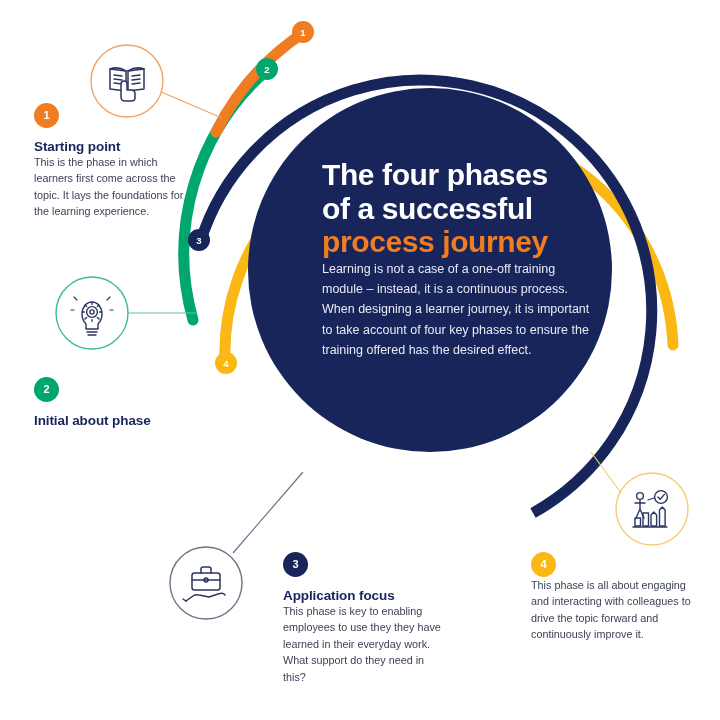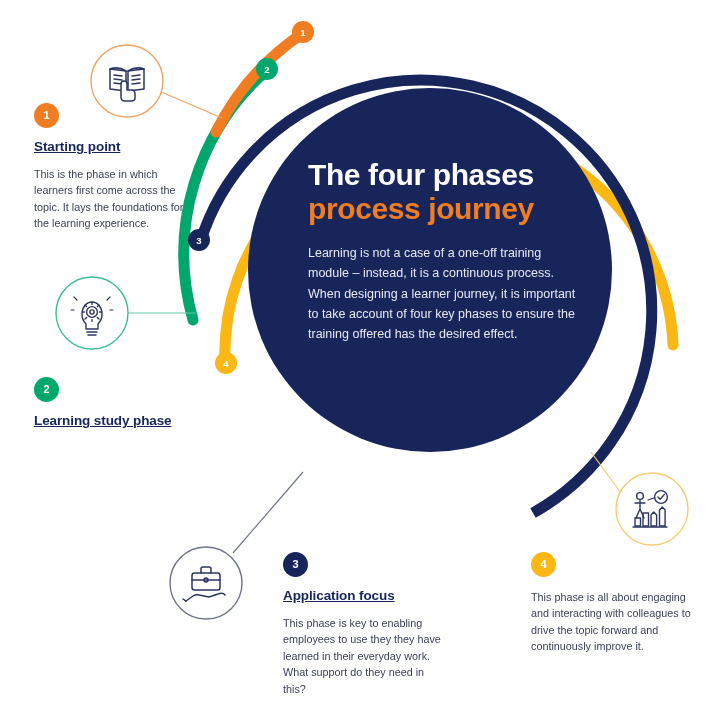--- a/index.html
+++ b/index.html
@@ -12,58 +12,56 @@
     -webkit-font-smoothing:antialiased;
   }
   #stage { position:absolute; inset:0; width:720px; height:720px; }
 
   
   #graphic { position:absolute; left:0; top:0; width:720px; height:720px; }
 
   
   .hub-text {
     position:absolute;
-    left:308px; top:158px;
+    left:322px; top:158px;
     width:290px;
   }
   .hub-title {
     font-size:30px;
     line-height:1.12;
     font-weight:bold;
     color:#ffffff;
     letter-spacing:-0.4px;
   }
   .hub-title .accent { color:#f07d22; display:block; }
   .hub-title .l1, .hub-title .l2 { display:block; }
   .hub-body {
-    margin-top:18px;
     font-size:12.5px;
     line-height:1.62;
     color:#e8eaf2;
     width:275px;
   }
 
   
   .phase { position:absolute; }
   .badge {
     width:25px; height:25px; border-radius:50%;
     color:#ffffff; font-size:11px; font-weight:bold;
     display:flex; align-items:center; justify-content:center;
     line-height:1;
   }
   .phase-title {
     margin-top:11px;
     font-size:13.5px;
     font-weight:bold;
     color:#17255a;
     letter-spacing:-0.1px;
-    text-decoration:underline;
   }
   .phase-body {
-    margin-top:12px;
+    margin-top:0;
     font-size:10.8px;
     line-height:1.52;
     color:#3c4258;
   }
 
   #phase-1 { left:34px; top:103px; width:150px; }
   #phase-2 { left:34px; top:377px; width:150px; }
   #phase-3 { left:283px; top:552px; width:160px; }
   #phase-4 { left:531px; top:552px; width:160px; }
 </style>
@@ -163,38 +161,39 @@
         <path d="M 7.5 17 L 7.5 1 L 10.3 -2 L 13.1 1 L 13.1 17 Z"></path>
         <path d="M -19 18 L 15 18"></path>
       </g>
     </g>
 
   </svg>
 
   <div class="hub-text">
     <div class="hub-title">
       <span class="l1">The four phases</span>
+      <span class="l2">of a successful</span>
       <span class="accent">process journey</span>
     </div>
     <p class="hub-body">Learning is not a case of a one-off training module – instead, it is a continuous process. When designing a learner journey, it is important to take account of four key phases to ensure the training offered has the desired effect.</p>
   </div>
 
   <div class="phase" id="phase-1">
     <div class="badge" style="background:#f07d22">
       <span>1</span>
     </div>
     <div class="phase-title">Starting point</div>
     <div class="phase-body">This is the phase in which learners first come across the topic. It lays the foundations for the learning experience.</div>
   </div>
 
   <div class="phase" id="phase-2">
     <div class="badge" style="background:#00a76d">
       <span>2</span>
     </div>
-    <div class="phase-title">Learning study phase</div>
+    <div class="phase-title">Initial about phase</div>
   </div>
 
   <div class="phase" id="phase-3">
     <div class="badge" style="background:#17255a">
       <span>3</span>
     </div>
     <div class="phase-title">Application focus</div>
     <div class="phase-body">This phase is key to enabling employees to use they they have learned in their everyday work. What support do they need in this?</div>
   </div>
 

